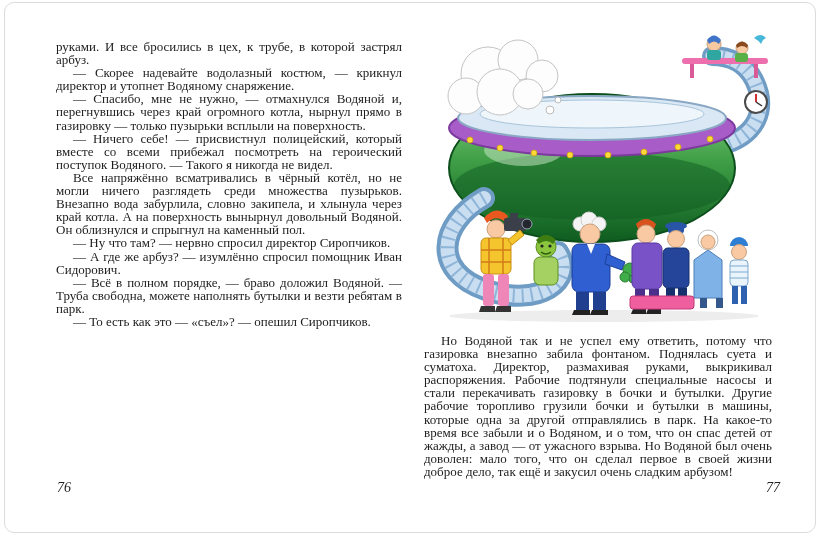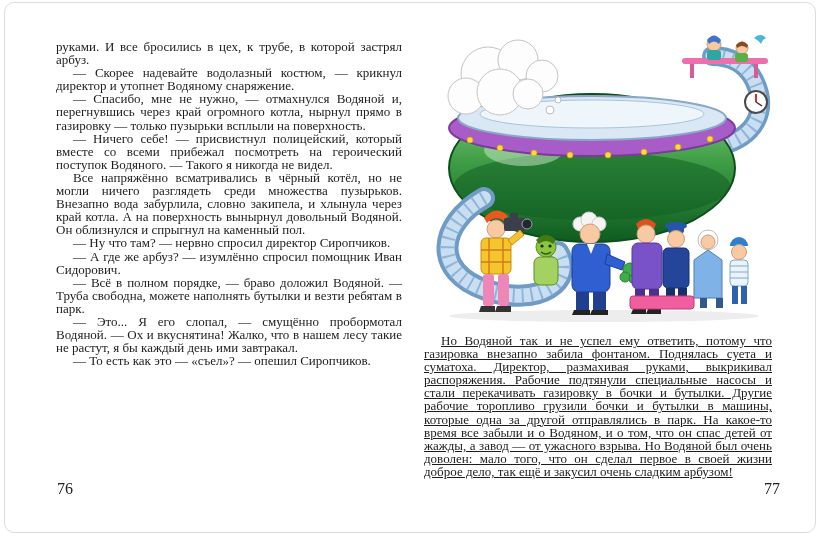--- a/index.html
+++ b/index.html
@@ -3,49 +3,48 @@
 <meta charset="utf-8">
 <style>
   * { margin:0; padding:0; box-sizing:border-box; }
   html,body { width:820px; height:540px; background:#ffffff; }
   body { position:relative; overflow:hidden; font-family:"Liberation Serif", serif; color:#1c1c1c; }
 
   .frame { position:absolute; left:4px; right:4px; top:2px; bottom:7px;
            border:1.5px solid #dcdcdc; border-radius:10px; pointer-events:none; }
 
   .page-left  { position:absolute; left:56px;  top:40px; width:346px; }
-  .page-right { position:absolute; left:424px; top:28px; width:348px;text-decoration:underline; }
+  .page-right { position:absolute; left:424px; top:28px; width:348px; }
 
   .text-block { font-size:13px; line-height:13.1px; text-align:justify; }
   .text-block p { margin:0; }
   .text-block p.indent { text-indent:17px; }
 
   .illustration { width:348px; height:297px; margin-bottom:9px; position:relative; }
   .illustration svg { display:block; }
 
-  .page-num { position:absolute; top:480px; font-size:16px; color:#222; }
+  .page-num { position:absolute; top:480px; font-size:14px; color:#222;font-style:italic; }
   .num-left  { left:57px; }
   .num-right { right:40px; }
 </style>
 </head>
 <body>
 
 <div class="frame"></div>
 
 <div class="page page-left">
   <div class="text-block">
       <p class="">руками. И все бросились в цех, к трубе, в которой застрял арбуз.</p>
       <p class="indent">— Скорее надевайте водолазный костюм, — крикнул директор и утопнет Водяному снаряжение.</p>
       <p class="indent">— Спасибо, мне не нужно, — отмахнулся Водяной и, перегнувшись через край огромного котла, нырнул прямо в газировку — только пузырьки всплыли на поверхность.</p>
       <p class="indent">— Ничего себе! — присвистнул полицейский, который вместе со всеми прибежал посмотреть на героический поступок Водяного. — Такого я никогда не видел.</p>
       <p class="indent">Все напряжённо всматривались в чёрный котёл, но не могли ничего разглядеть среди множества пузырьков. Внезапно вода забурлила, словно закипела, и хлынула через край котла. А на поверхность вынырнул довольный Водяной. Он облизнулся и спрыгнул на каменный пол.</p>
       <p class="indent">— Ну что там? — нервно спросил директор Сиропчиков.</p>
       <p class="indent">— А где же арбуз? — изумлённо спросил помощник Иван Сидорович.</p>
       <p class="indent">— Всё в полном порядке, — браво доложил Водяной. — Труба свободна, можете наполнять бутылки и везти ребятам в парк.</p>
-      <p class="indent">— Это... Я его слопал, — смущённо пробормотал Водяной. — Ох и вкуснятина! Жалко, что в нашем лесу такие не растут, я бы каждый день ими завтракал.</p>
       <p class="indent">— То есть как это — «съел»? — опешил Сиропчиков.</p>
     </div>
 </div>
 
 <div class="page page-right">
   <div class="illustration" role="img" aria-label="Цех завода газировки: над большим зелёным котлом поднимается пар; слева мальчик-репортёр с видеокамерой, рядом Водяной, седой директор в синем костюме с зелёной тряпкой, рыжий мужчина в фиолетовом костюме, полицейский, женщина в платке и ребёнок; вокруг котла вьются голубые гофрированные трубы">
     <svg viewBox="0 0 348 295" width="348" height="295" xmlns="http://www.w3.org/2000/svg">
       <defs>
         <linearGradient id="tankG" x1="0" y1="0" x2="0" y2="1">
           <stop offset="0" stop-color="#8fd48a"></stop>

